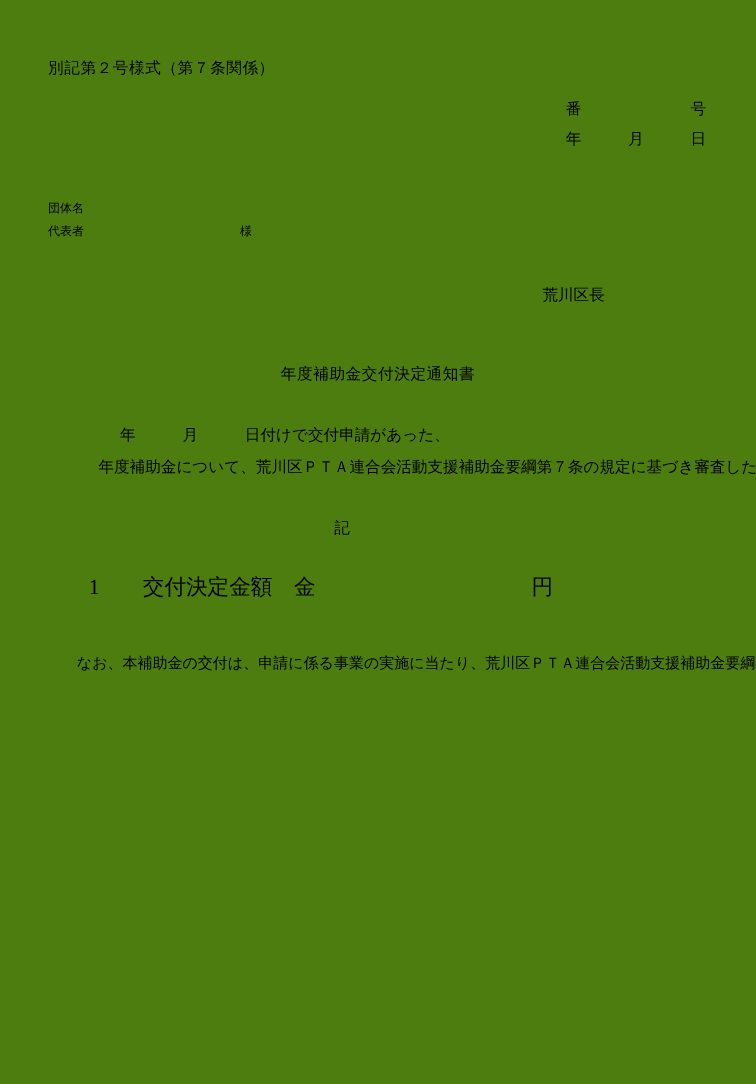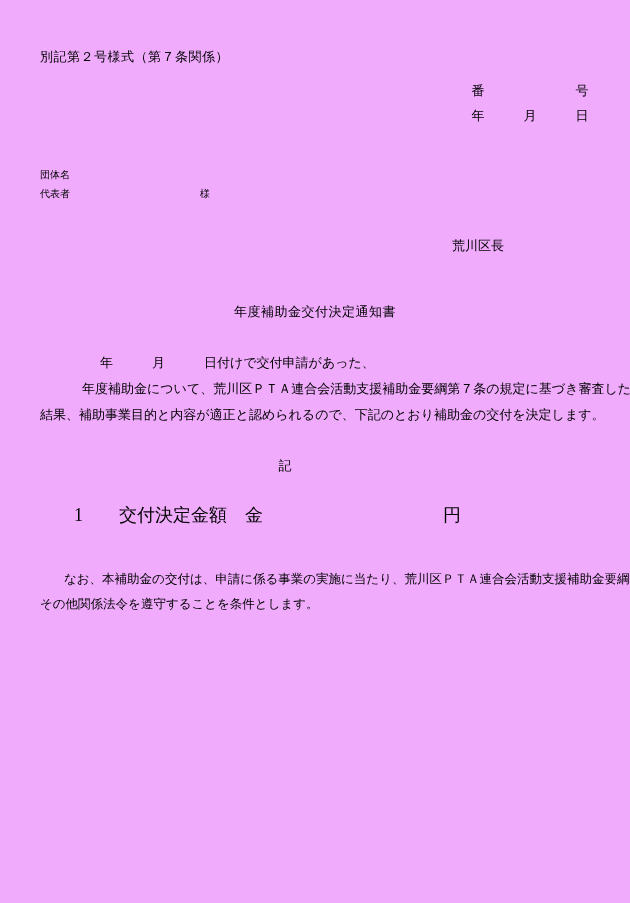--- a/index.html
+++ b/index.html
@@ -8,21 +8,21 @@
     background: #ffffff;
   }
   body {
     font-family: "Liberation Serif", "DejaVu Serif", serif;
     color: #000000;
   }
   .page {
     position: relative;
     width: 630px;
     height: 903px;
-    background: #f0abfc;
+    background: #4d7c0f;
     overflow: hidden;
   }
   .doc {
     position: absolute;
     left: 40px;
     top: 40px;
     width: 550px;
   }
   .form-no {
     font-size: 13px;
@@ -129,28 +129,26 @@
       <div class="line">代表者　　　　　　　　　　　　　様</div>
     </div>
 
     <div class="issuer">荒川区長</div>
 
     <div class="title">年度補助金交付決定通知書</div>
 
     <div class="body-text">
       <span class="ind1">年　　　月　　　日付けで交付申請があった、</span>
       <span class="ind2">年度補助金について、荒川区ＰＴＡ連合会活動支援補助金要綱第７条の規定に基づき審査した</span>
-      <span class="ind0">結果、補助事業目的と内容が適正と認められるので、下記のとおり補助金の交付を決定します。</span>
     </div>
 
     <div class="ki">記</div>
 
     <div class="item-list">
       <div class="item"><span>1</span>　　<span>交付決定金額　金</span>　　　　　　　　　　<span>円</span></div>
     </div>
 
     <div class="note">
       <span class="l1">なお、本補助金の交付は、申請に係る事業の実施に当たり、荒川区ＰＴＡ連合会活動支援補助金要綱</span>
-      <span class="l2">その他関係法令を遵守することを条件とします。</span>
     </div>
 
   </div>
 </div>
 
 </body></html>

